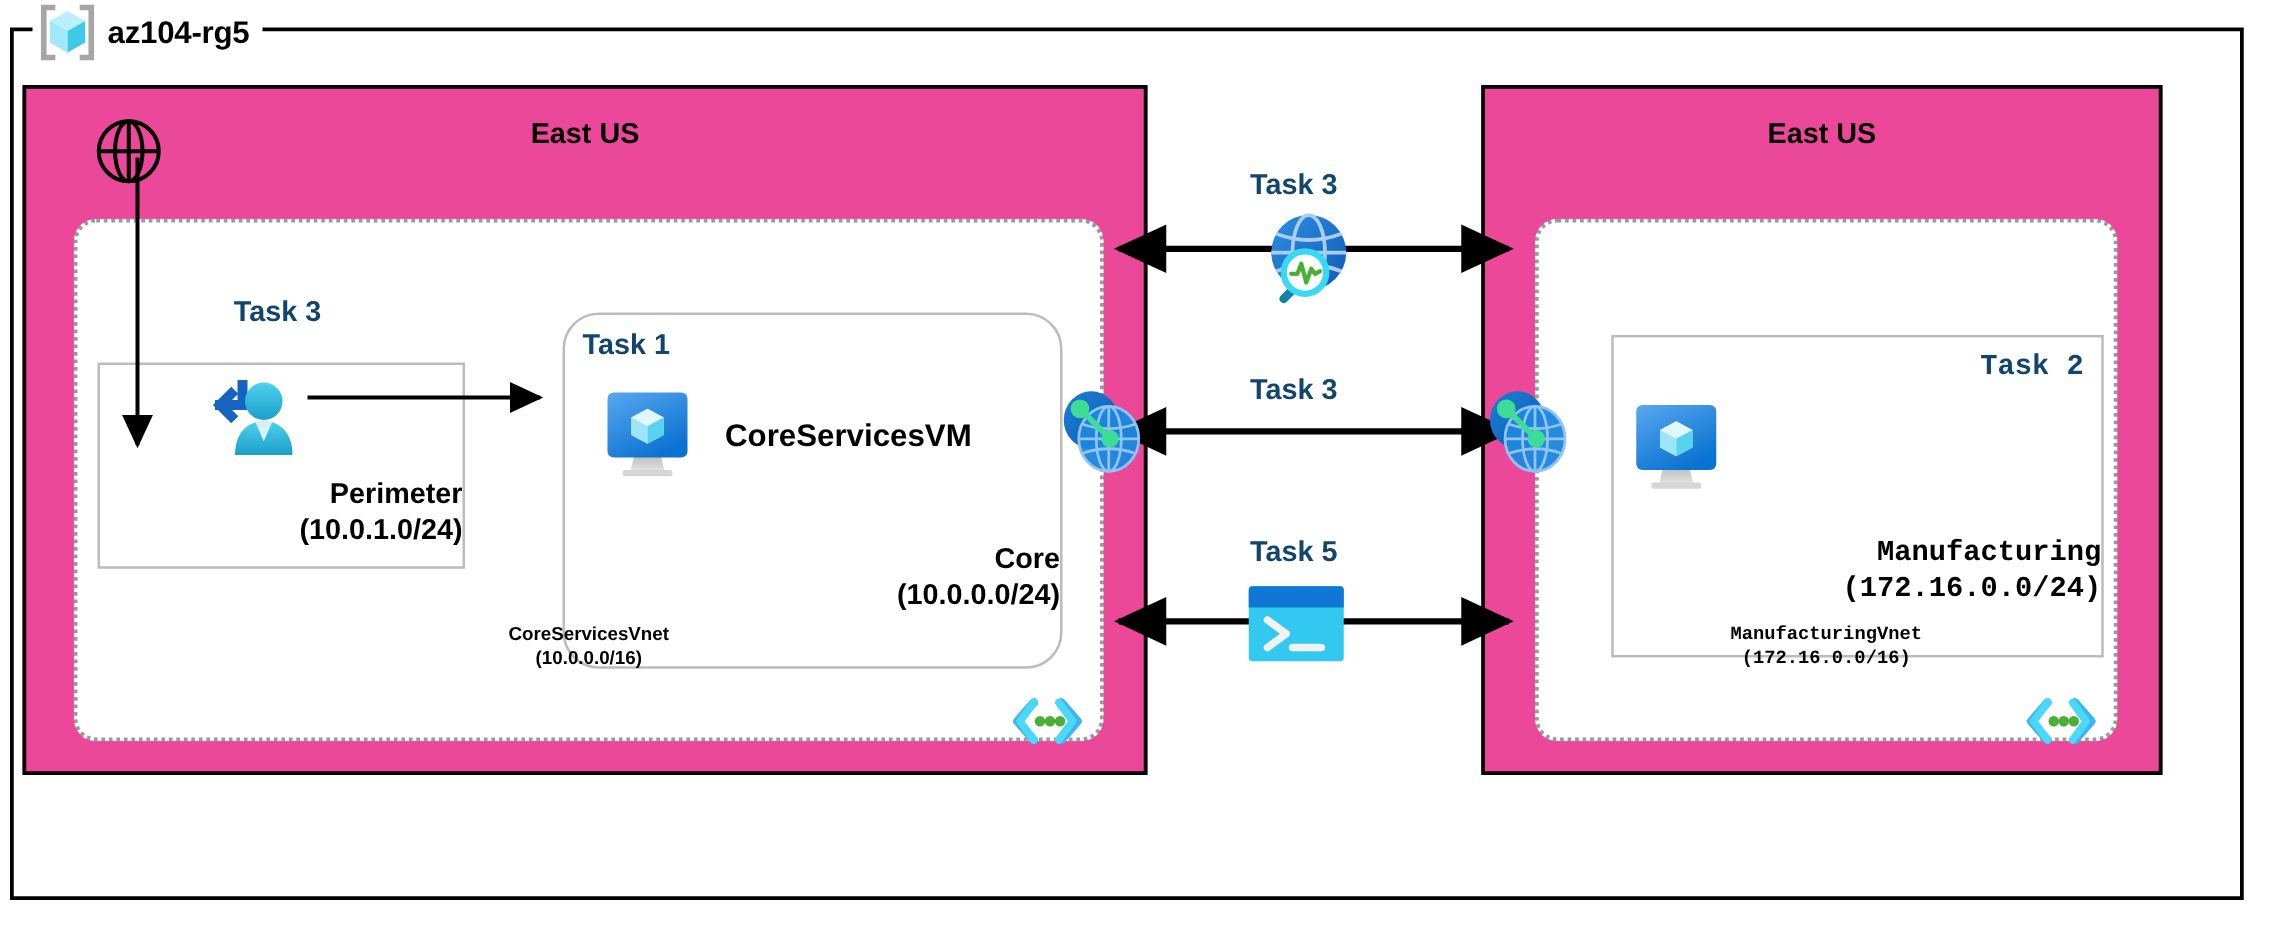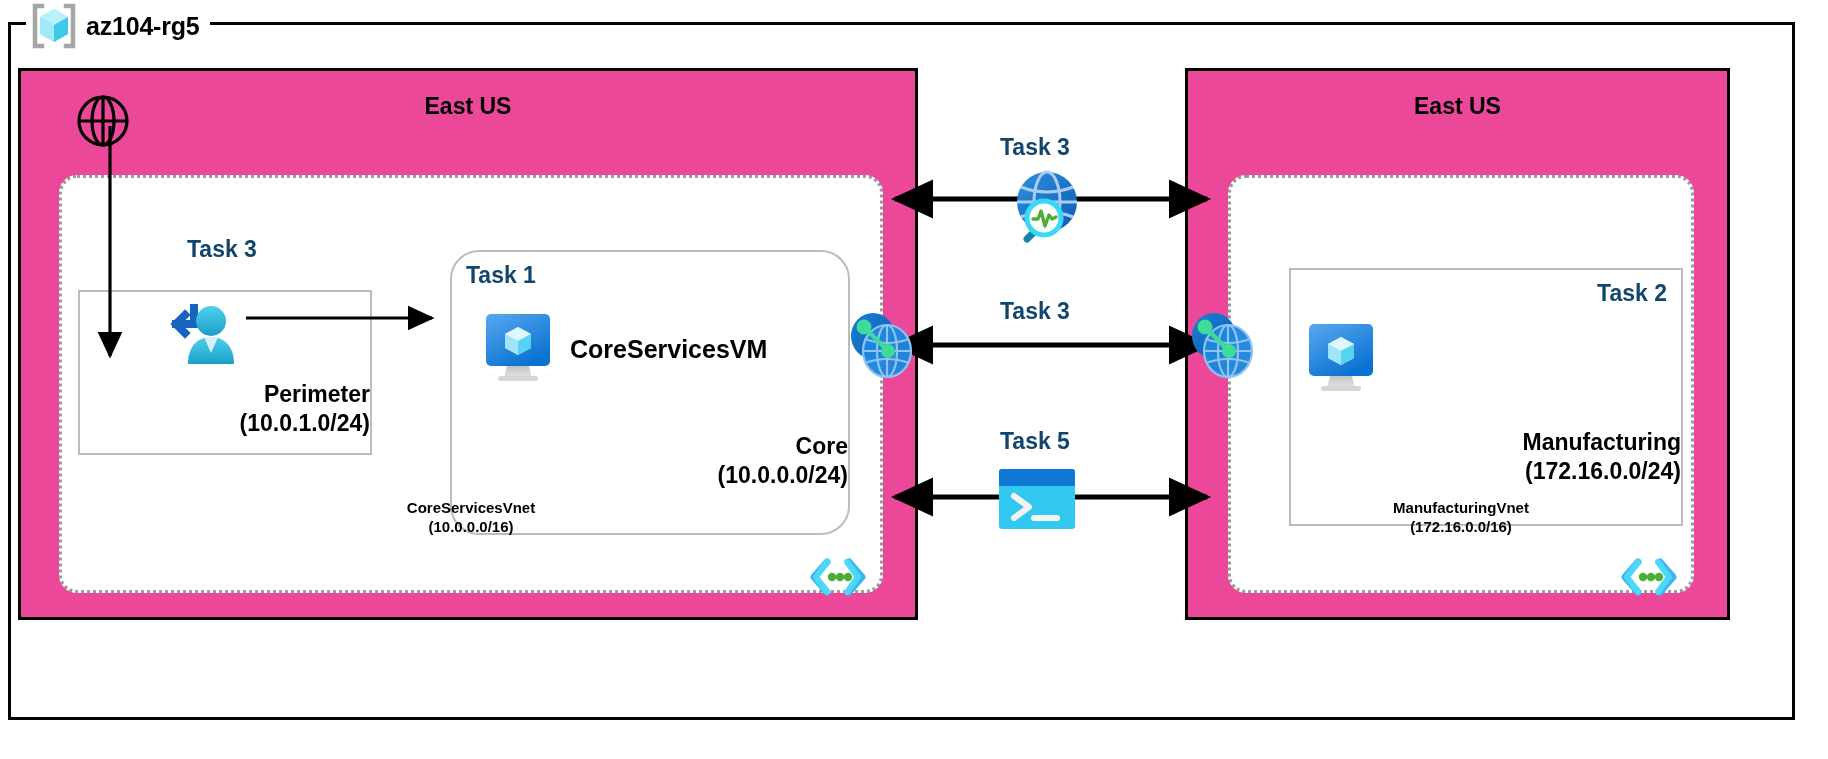--- a/index.html
+++ b/index.html
@@ -72,21 +72,21 @@
 
   
   .vnet {
     position: absolute;
     background: #ffffff;
     border: 3px dotted #9a9a9a;
     border-radius: 18px;
     box-sizing: border-box;
   }
   .vnet-left  { left: 38px; top: 104px; width: 824px; height: 418px; }
-  .vnet-right { left: 40px; top: 104px; width: 466px; height: 418px; }
+  .vnet-right { left: 40px; top: 104px; width: 466px; height: 418px; font-family: Liberation Mono, monospace; }
   .vnet-label {
     position: absolute;
     left: 0;
     width: 100%;
     text-align: center;
     font-size: 15px;
     font-weight: bold;
     line-height: 1.28;
     color: #000000;
   }
@@ -119,21 +119,21 @@
     font-size: 23px;
     font-weight: bold;
     line-height: 1.28;
     color: #000000;
   }
 
   .res-row {
     position: absolute;
     display: flex;
     align-items: center;
-    gap: 18px;
+    gap: 28px;
   }
   .res-name {
     font-size: 25px;
     font-weight: bold;
     color: #000000;
     white-space: nowrap;
   }
 
   
   .svg-layer {

